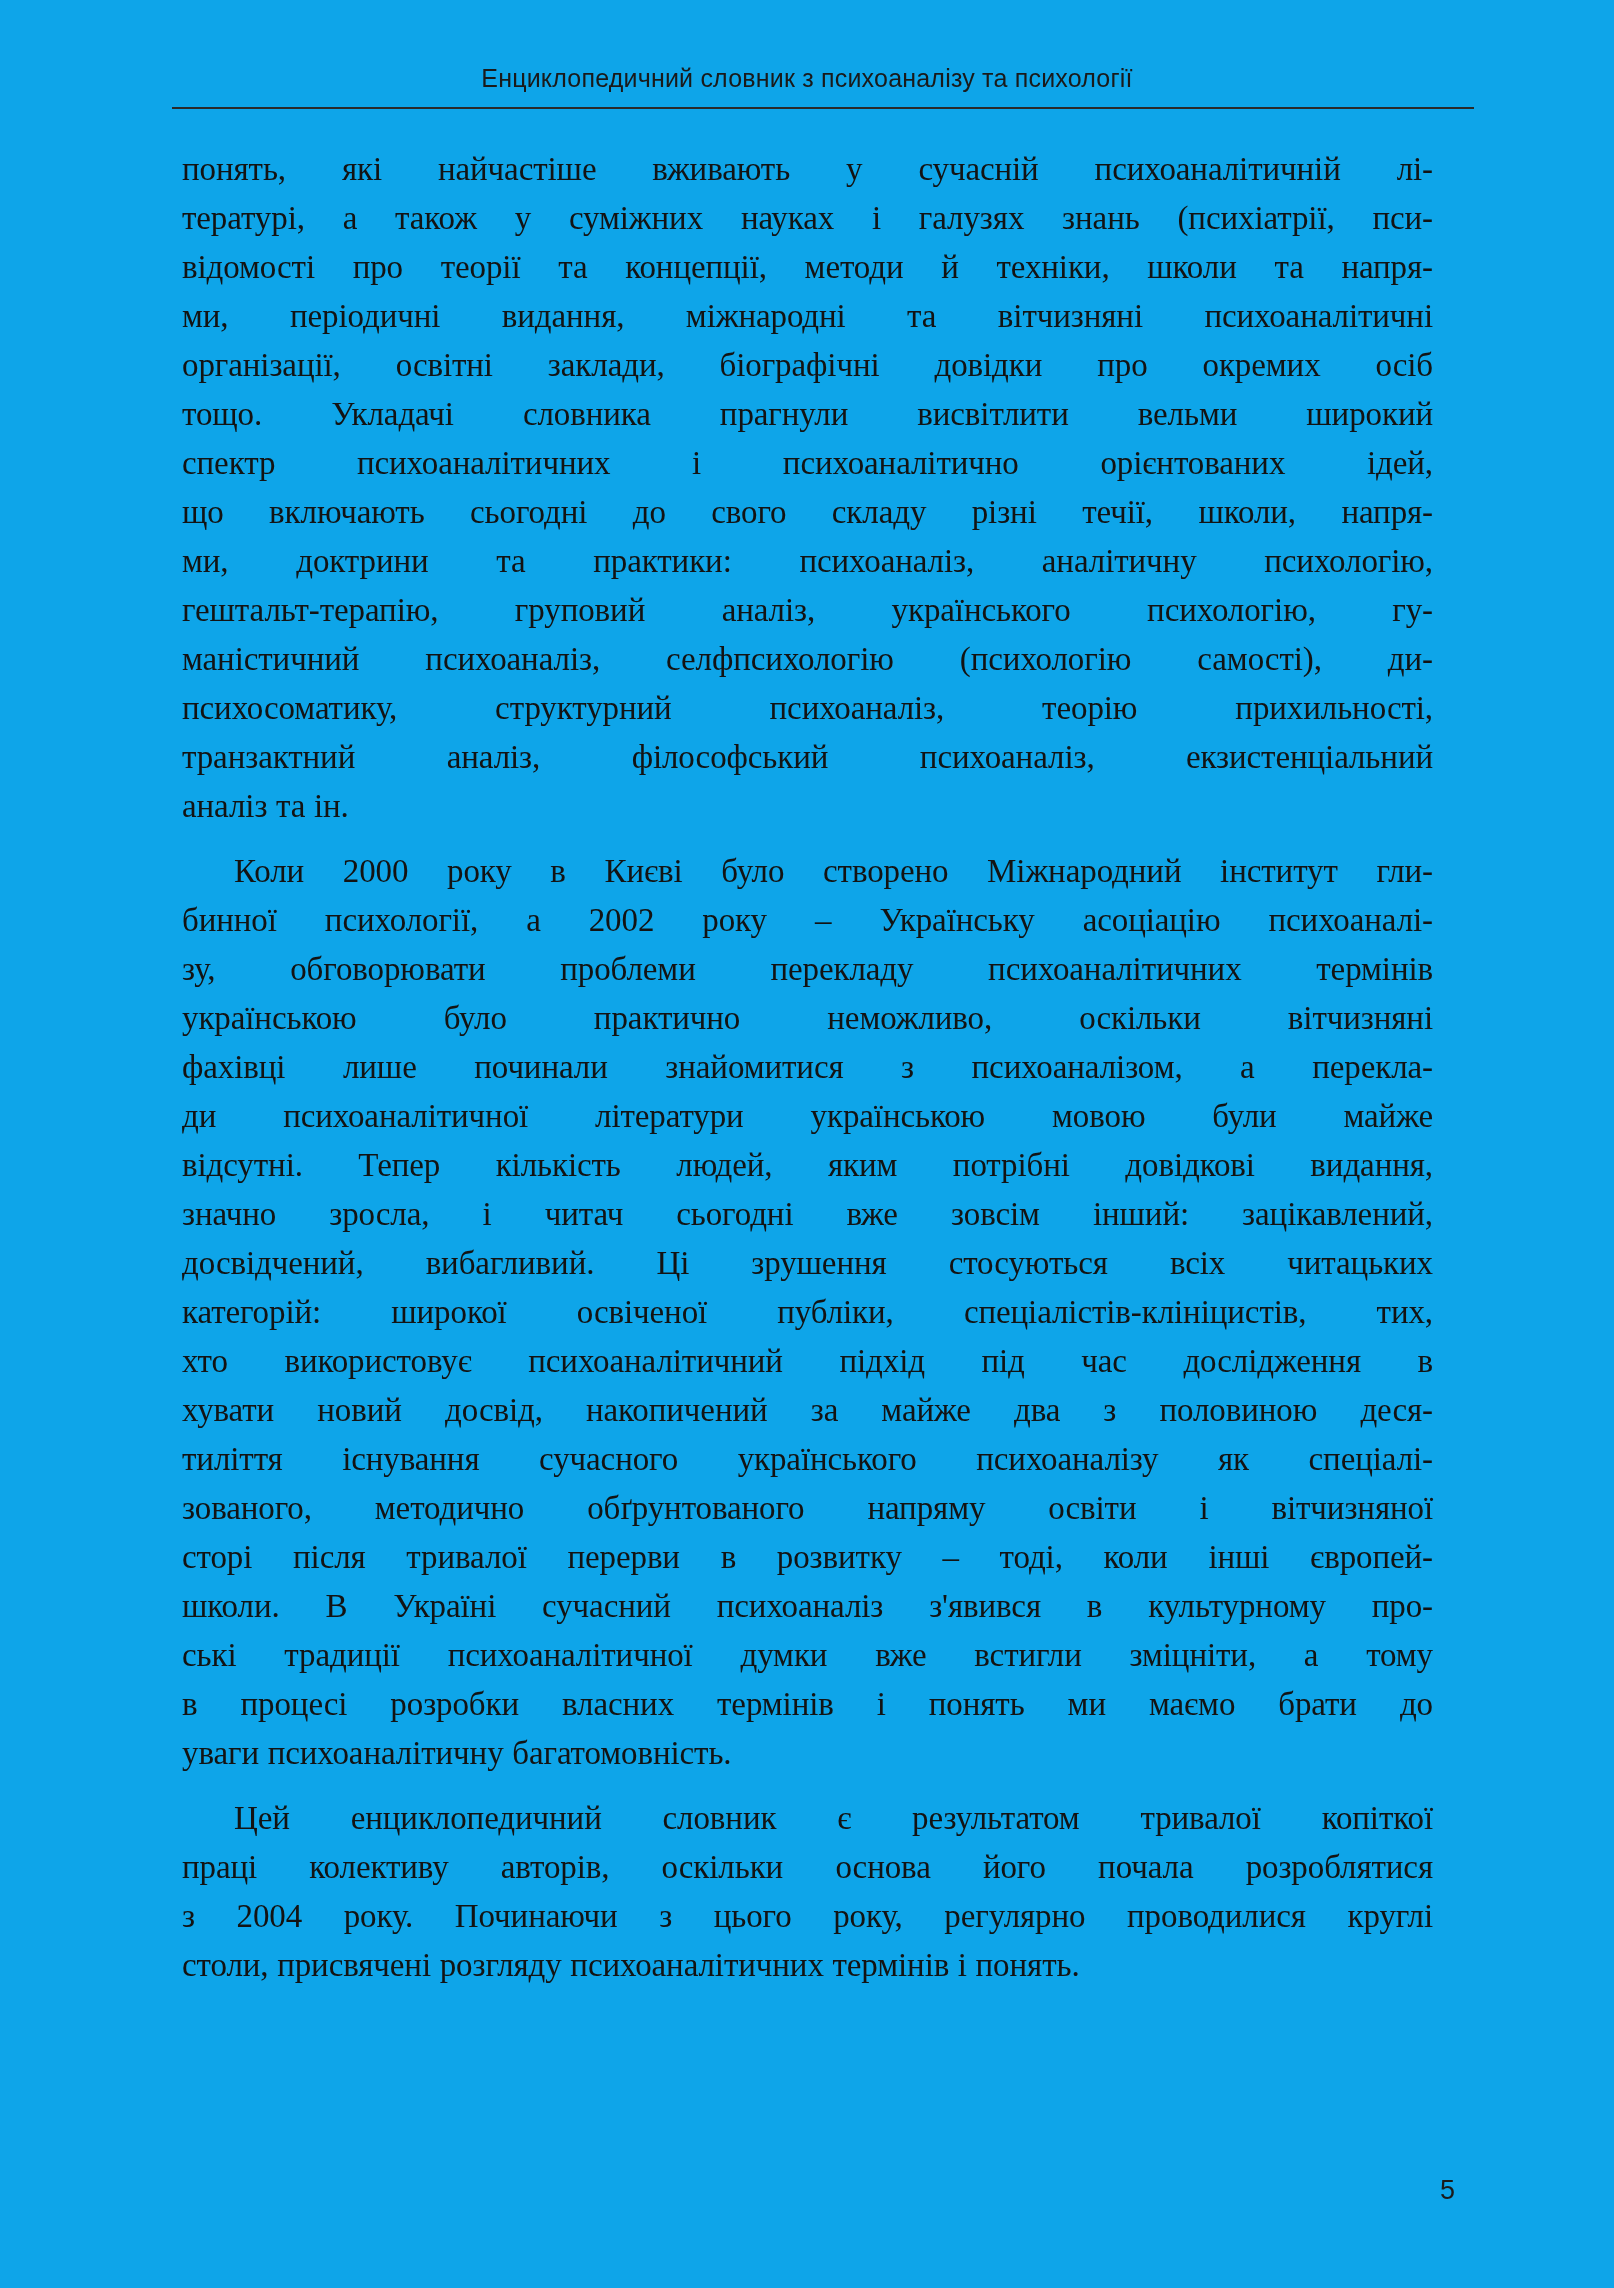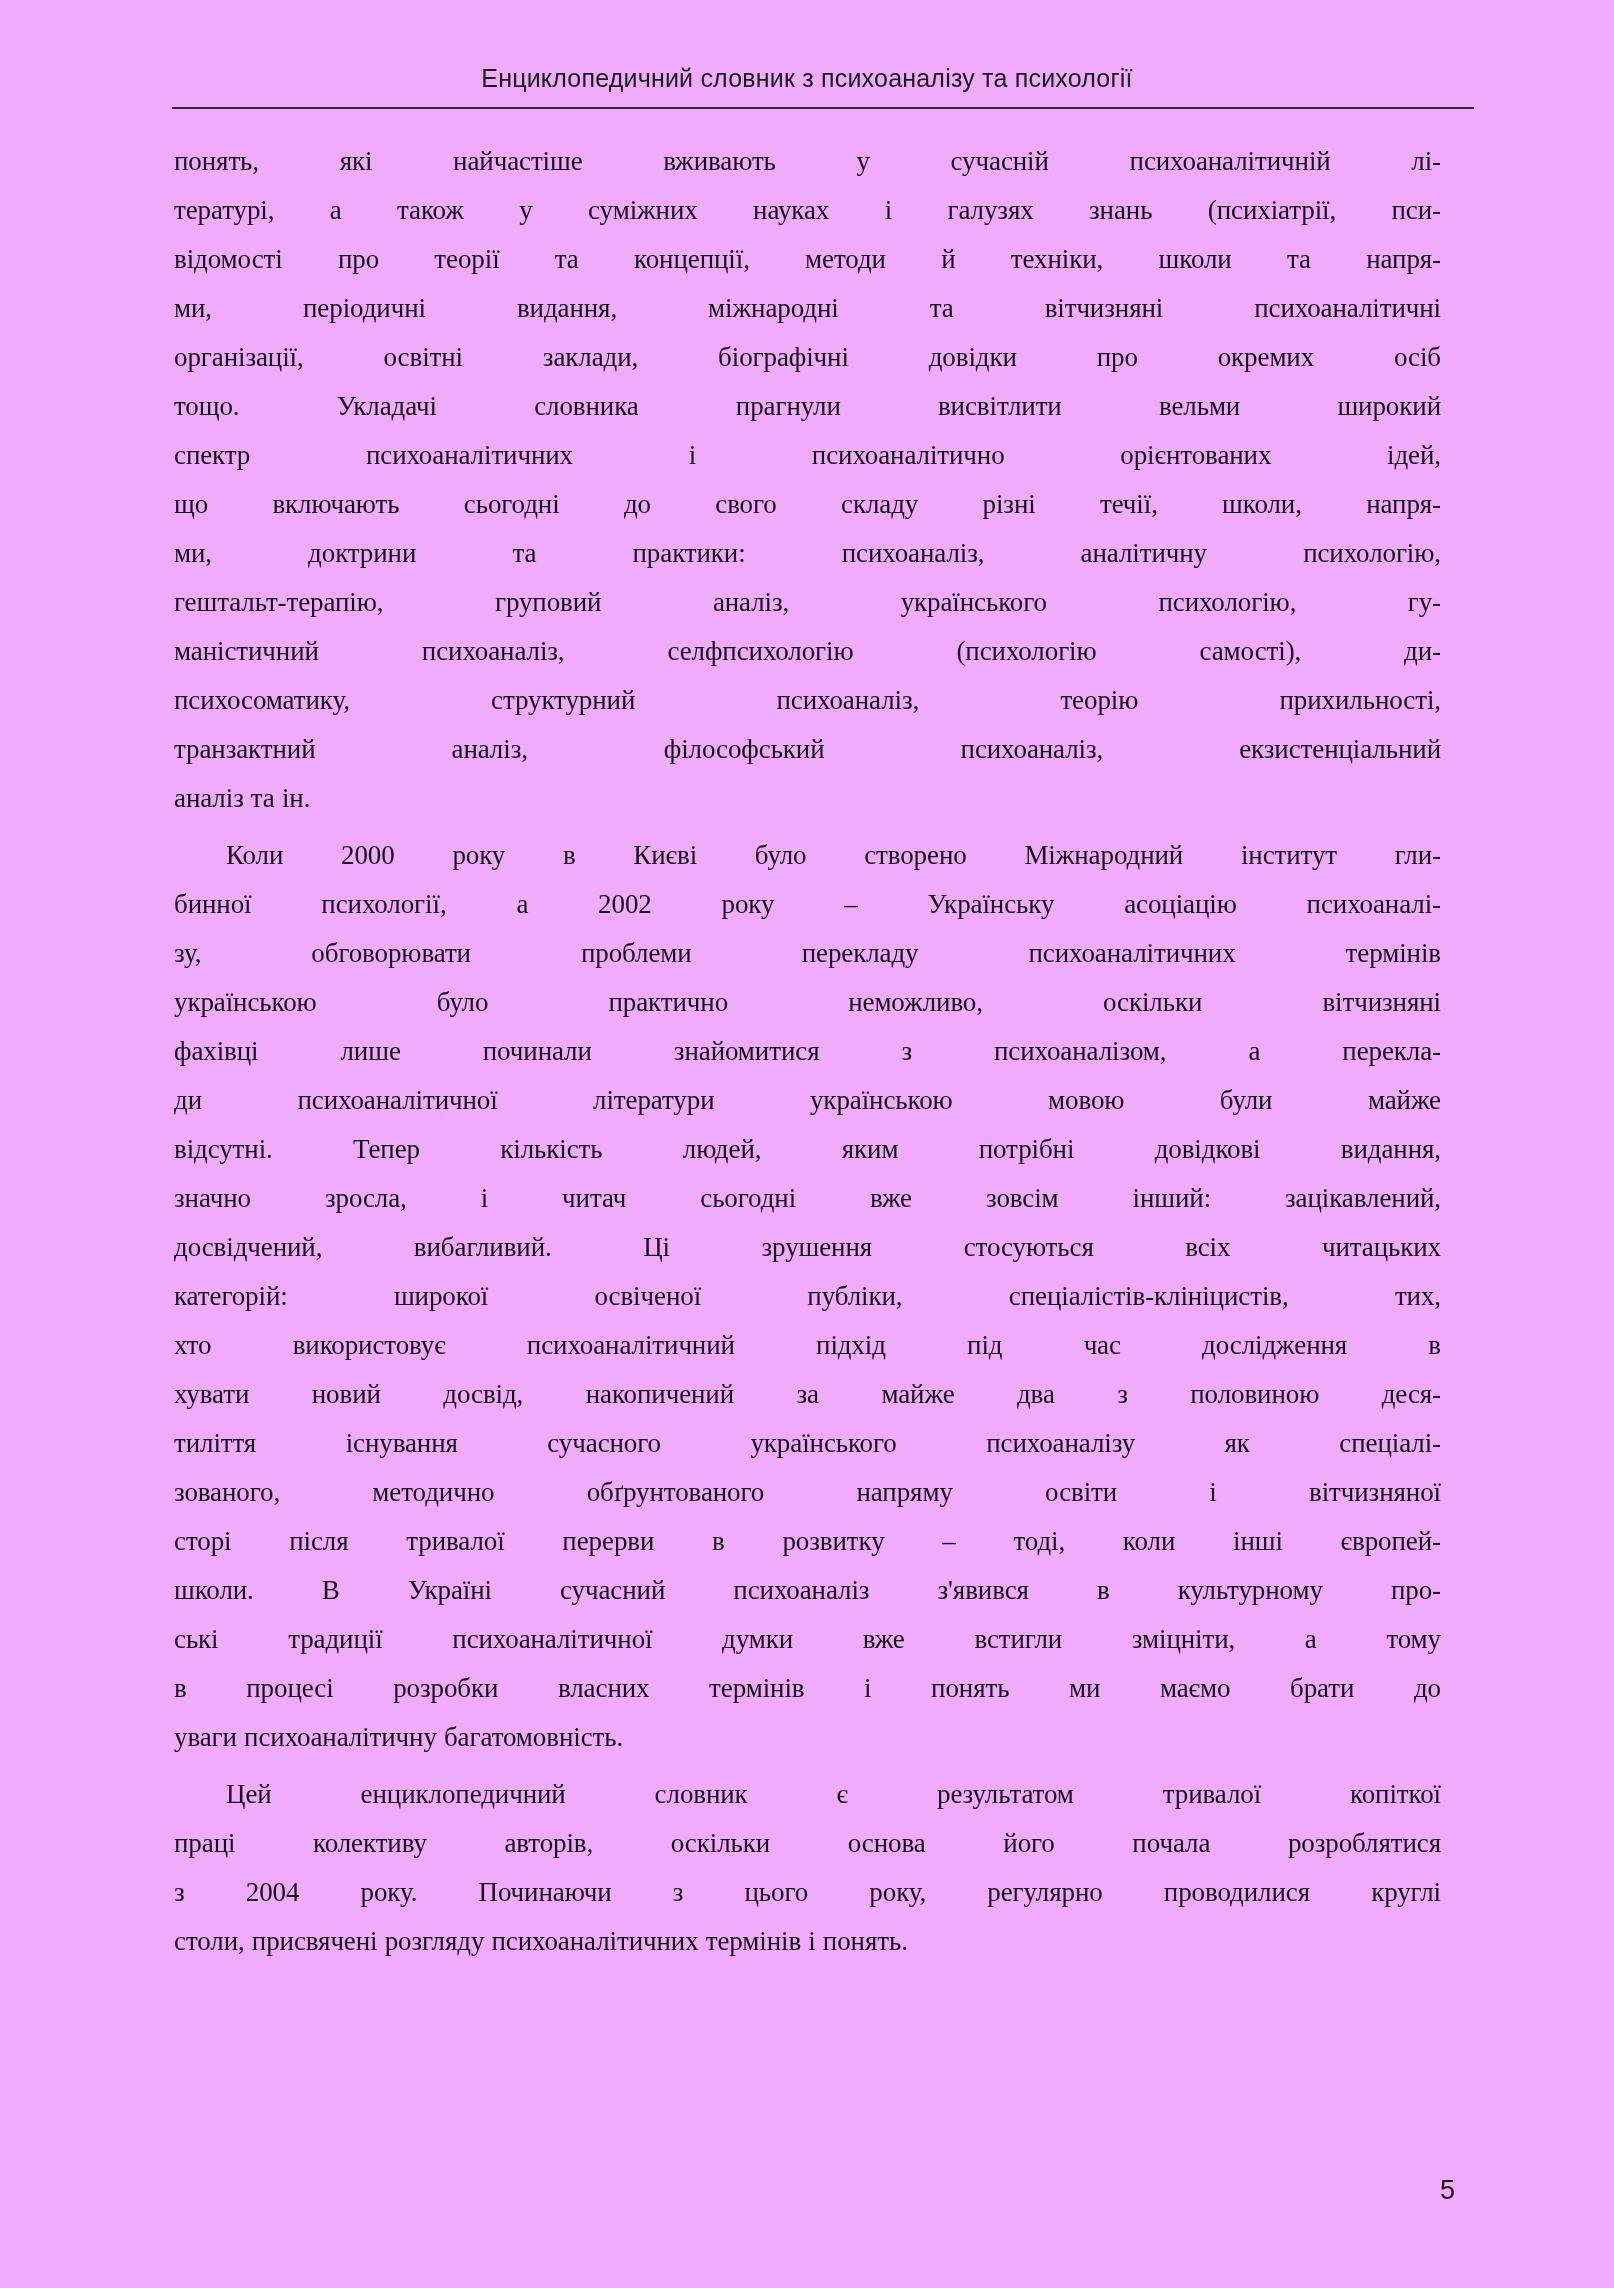--- a/index.html
+++ b/index.html
@@ -13,21 +13,21 @@
     height: 2289px;
     position: relative;
     font-family: "Liberation Serif", "DejaVu Serif", serif;
     color: #141414;
     overflow: hidden;
   }
 
   .page {
     position: absolute;
     inset: 0;
-    background: #f0abfc;
+    background: #0ea5e9;
   }
 
   
   .running-head {
     position: absolute;
     left: 172px;
     right: 172px;
     top: 66px;
     text-align: center;
     font-family: "Liberation Sans", "DejaVu Sans", sans-serif;
@@ -50,24 +50,24 @@
 
   
   .textblock {
     position: absolute;
     left: 166px;
     top: 129px;
     width: 1283px;
   }
 
   p.para {
-    margin: 8px;
+    margin: 16px;
     text-align: justify;
     text-justify: inter-word;
-    font-size: 27px;
+    font-size: 33px;
     line-height: 49px;
     letter-spacing: -0.1px;
     word-spacing: 0.5px;
     hyphens: manual;
     color: #131313;
     font-family: Liberation Serif, serif;
   }
 
   
   .line {

